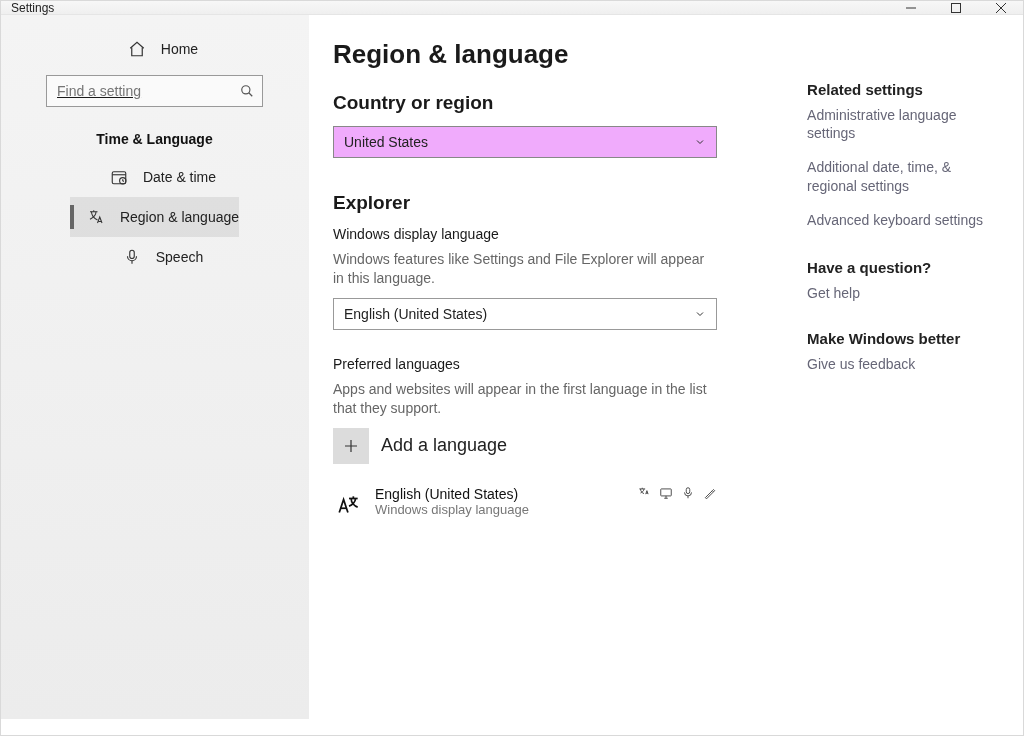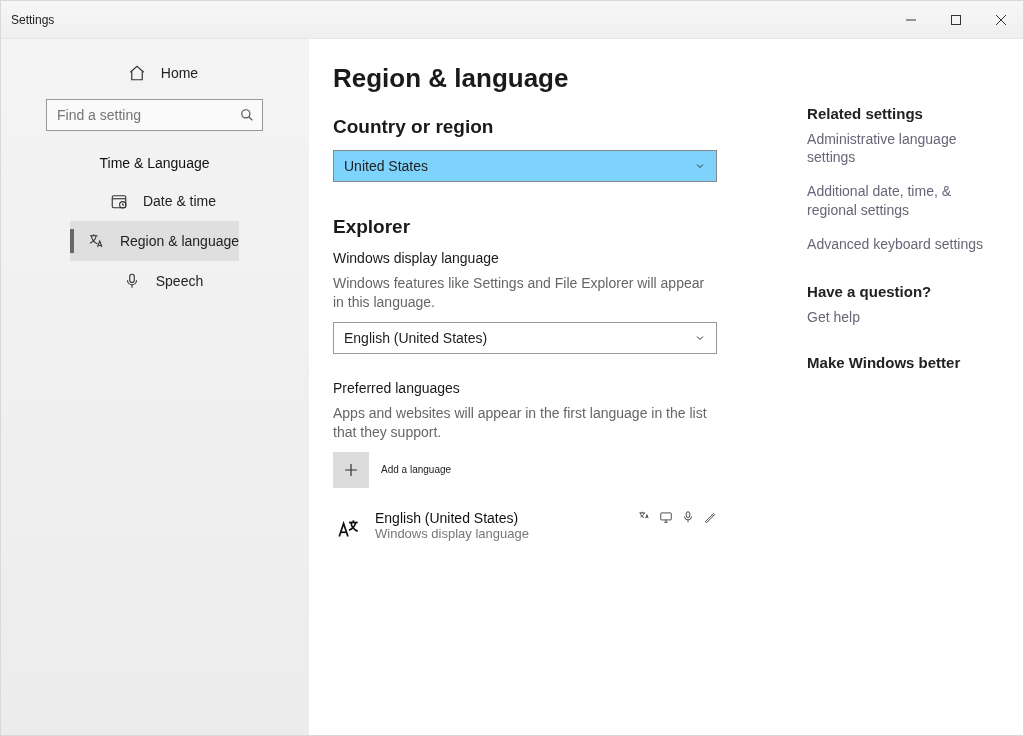--- a/index.html
+++ b/index.html
@@ -10,21 +10,21 @@
     font-size: 14px;
     background: #ffffff;
     color: #1a1a1a;
     overflow: hidden;
   }
   body { border: 1px solid #d9d9d9; }
 
   
   .titlebar {
     display: flex; align-items: center; justify-content: space-between;
-    height: 38px;
+    height: 14px;
     background: linear-gradient(to bottom,#f7f7f7,#efefef);
     border-bottom: 1px solid #e5e5e5;
   }
   .titlebar .title {
     padding-left: 10px;
     font-size: 12px;
     color: #222;
   }
   .win-controls { display: flex; height: 100%; }
   .win-btn {
@@ -72,33 +72,34 @@
   }
   .nav-row .label { font-size: 14px; }
 
   .search-wrap { padding: 6px 12px 14px 12px; }
   .search {
     width: 100%; height: 32px;
     border: 1px solid #999;
     background: #fafafa;
     display: flex; align-items: center;
     padding: 0 8px;
+    text-decoration: underline;
   }
   .search input {
     flex: 1; border: none; outline: none;
     background: transparent;
     font-size: 14px;
     color: #555;
   }
   .search .sicon { color: #555; }
 
   .section-header {
     padding: 10px 14px 10px 14px;
     font-size: 14px;
-    font-weight: 400;
+    font-weight: 700;
     color: #111;
   }
 
   
   .content {
     flex: 1;
     display: flex;
     padding: 24px 24px 0 24px;
     color: #222;
     overflow: auto;
@@ -133,36 +134,36 @@
   }
   .dropdown {
     width: 384px; height: 32px;
     border: 1px solid #999;
     background: #fff;
     display: flex; align-items: center; justify-content: space-between;
     padding: 0 10px;
     font-size: 14px;
     cursor: default;
   }
-  .dropdown.shaded { background: #7dd3fc; border-color: #888; }
+  .dropdown.shaded { background: #f0abfc; border-color: #888; }
   .dropdown .chev { color: #333; }
 
   .add-row {
     display: flex; align-items: center;
     margin-top: 8px;
     cursor: default;
   }
   .add-row .plus {
     width: 36px; height: 36px;
     background: #dcdcdc;
     display: flex; align-items: center; justify-content: center;
     font-size: 20px; color: #333;
     margin-right: 12px;
   }
-  .add-row .alabel { font-size: 10px; }
+  .add-row .alabel { font-size: 18px; }
 
   .lang-item {
     display: flex; align-items: flex-start;
     margin-top: 22px;
     width: 384px;
   }
   .lang-item .glyph {
     width: 32px; margin-right: 10px;
     display: flex; align-items: center; justify-content: center;
     font-size: 18px; font-weight: 600;
@@ -368,15 +369,16 @@
     <div class="content-side">
       <div class="side-title">Related settings</div>
       <div class="side-link">Administrative language settings</div>
       <div class="side-link">Additional date, time, &amp; regional settings</div>
       <div class="side-link">Advanced keyboard settings</div>
 
       <div class="side-title" style="margin-top:30px">Have a question?</div>
       <div class="side-link">Get help</div>
 
       <div class="side-title" style="margin-top:28px">Make Windows better</div>
+      <div class="side-link">Give us feedback</div>
     </div>
   </div>
 </div>
 
 </body></html>

